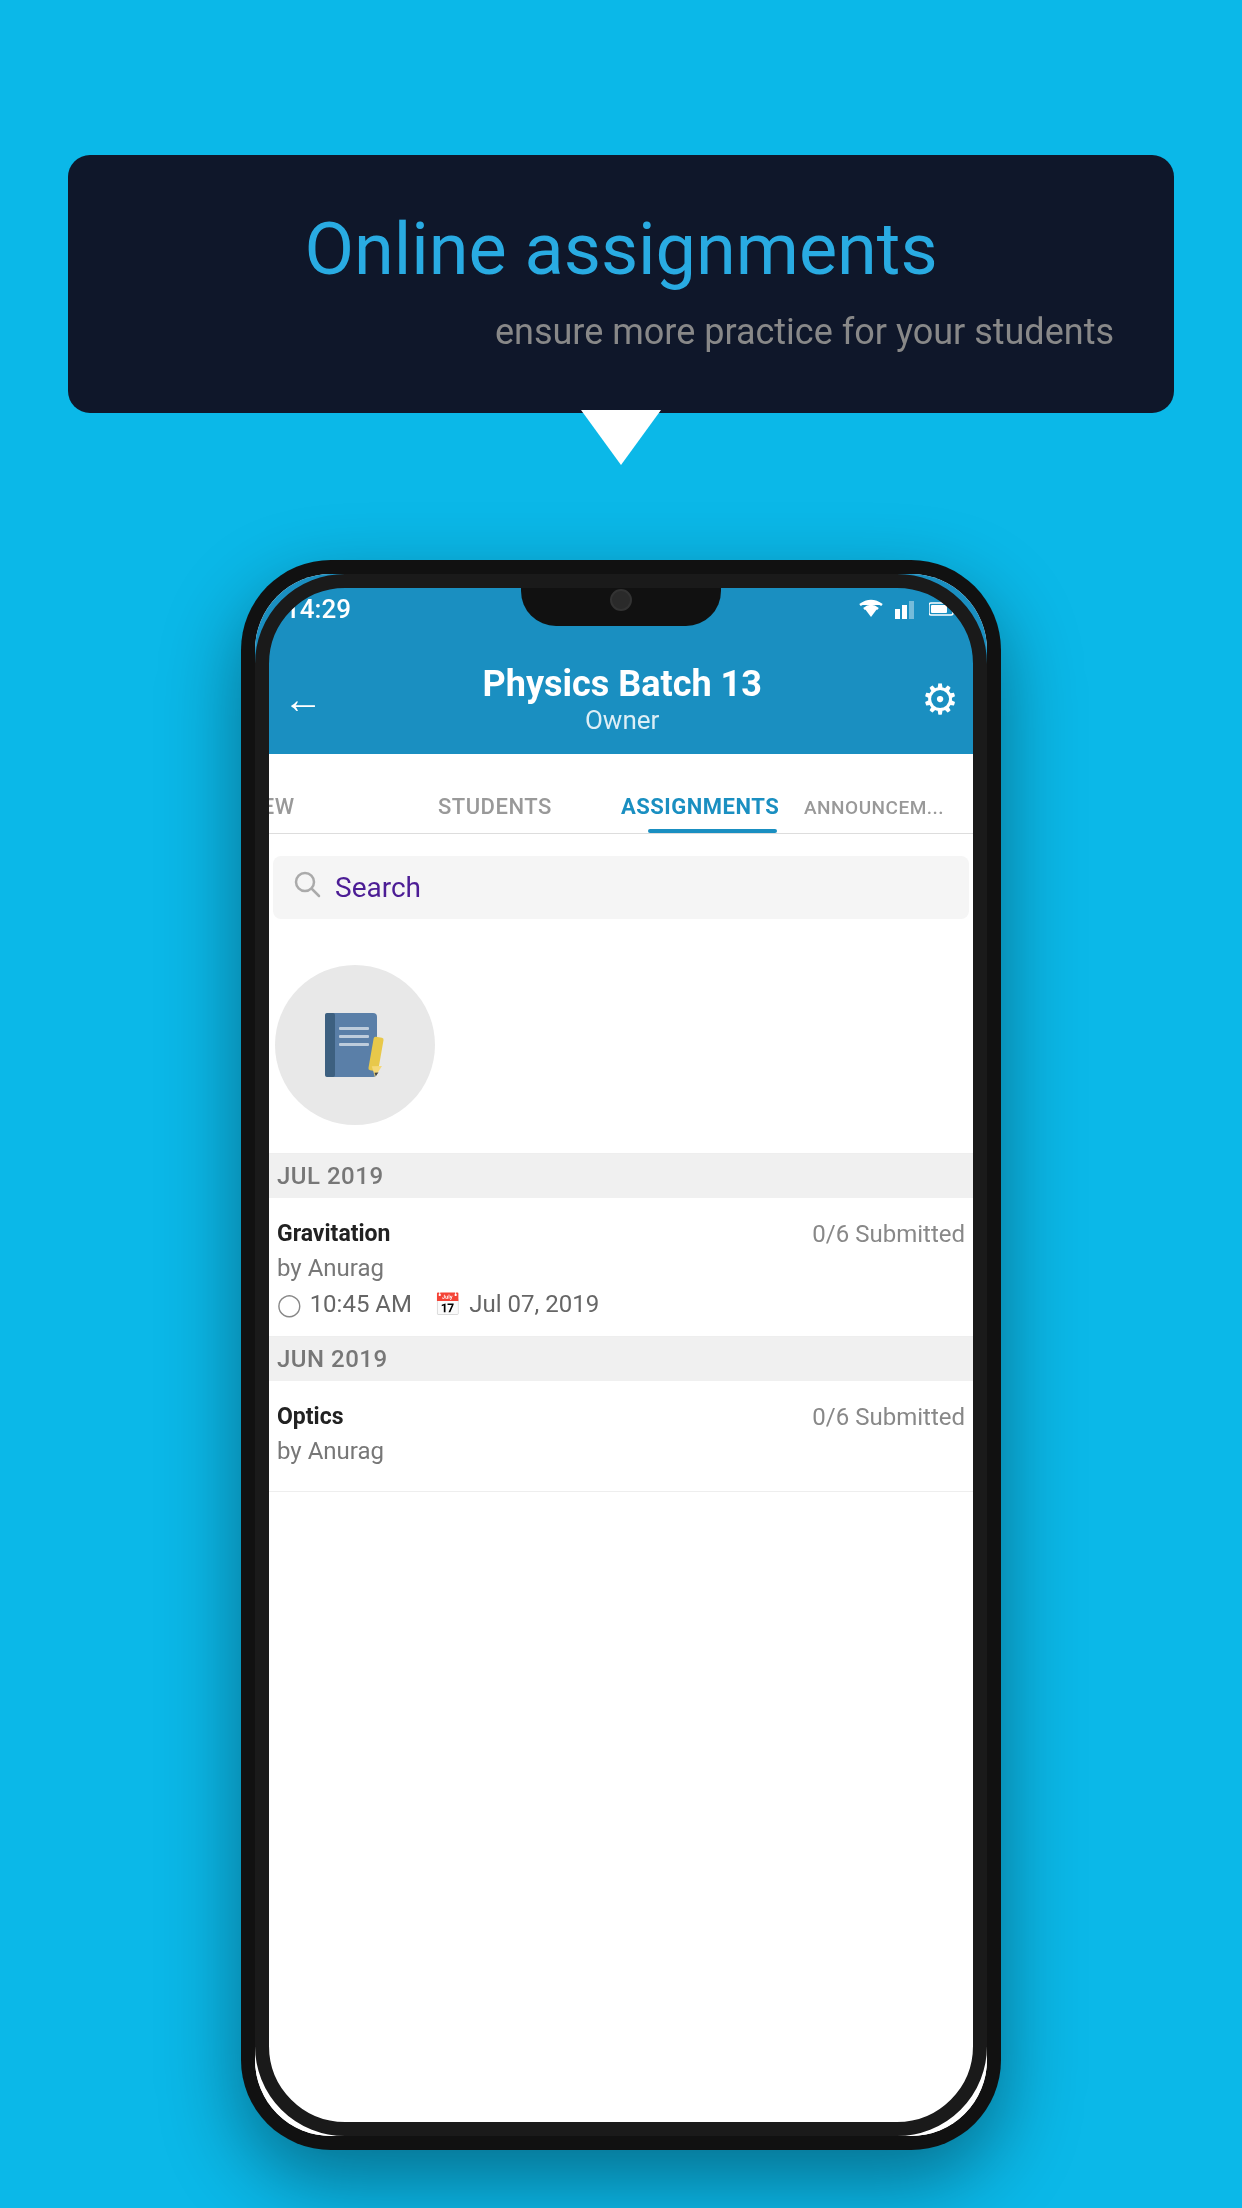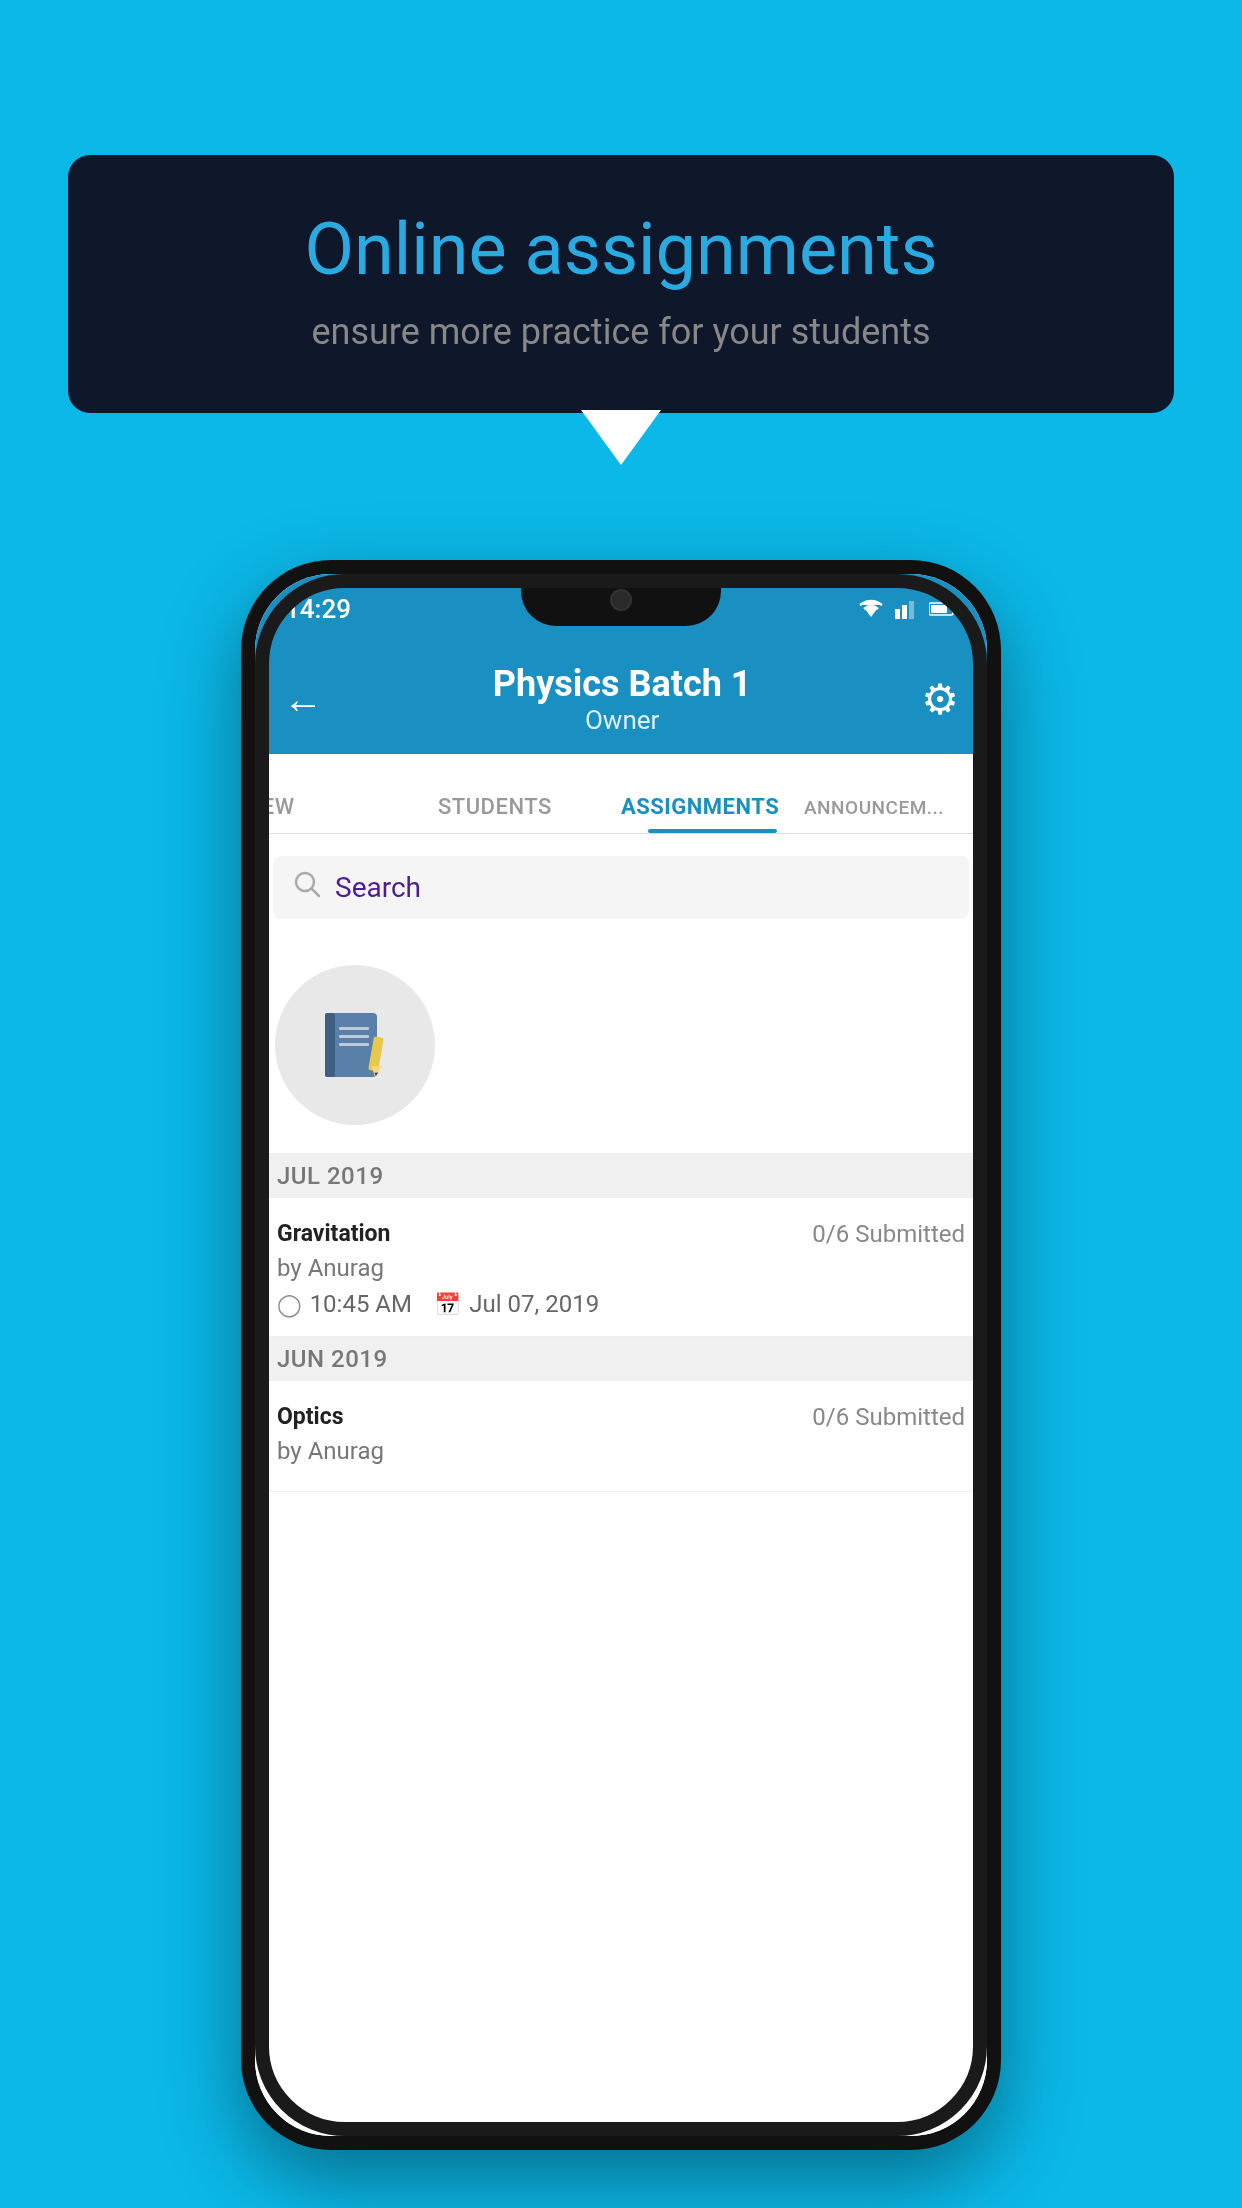--- a/index.html
+++ b/index.html
@@ -47,21 +47,21 @@
       color: #29ABE2;
       font-weight: 400;
       text-align: center;
       line-height: 1.1;
       margin-bottom: 22px;
     }
 
     .speech-bubble-subtitle {
       font-size: 36px;
       color: #888;
-      text-align: center;
+      text-align: right;
       font-weight: 400;
     }
 
     
     .phone-frame {
       position: absolute;
       top: 560px;
       left: 50%;
       transform: translateX(-50%);
       width: 760px;
@@ -407,21 +407,21 @@
           <rect x="0" y="2" width="24" height="12" rx="2" fill="none" stroke="white" stroke-width="1.5"></rect>
           <rect x="24" y="5" width="3" height="6" rx="1" fill="white"></rect>
           <rect x="2" y="4" width="16" height="8" rx="1" fill="white"></rect>
         </svg>
       </div>
     </div>
 
     <div class="app-header">
       <span class="header-back">←</span>
       <div class="header-title-block">
-        <div class="header-title">Physics Batch 1</div>
+        <div class="header-title">Physics Batch 13</div>
         <div class="header-subtitle">Owner</div>
       </div>
       <span class="header-gear">⚙</span>
     </div>
 
     <div class="tab-bar">
       <div class="tab-item">IEW</div>
       <div class="tab-item">STUDENTS</div>
       <div class="tab-item active">ASSIGNMENTS</div>
       <div class="tab-item" style="font-size:19px;">ANNOUNCEM...</div>

